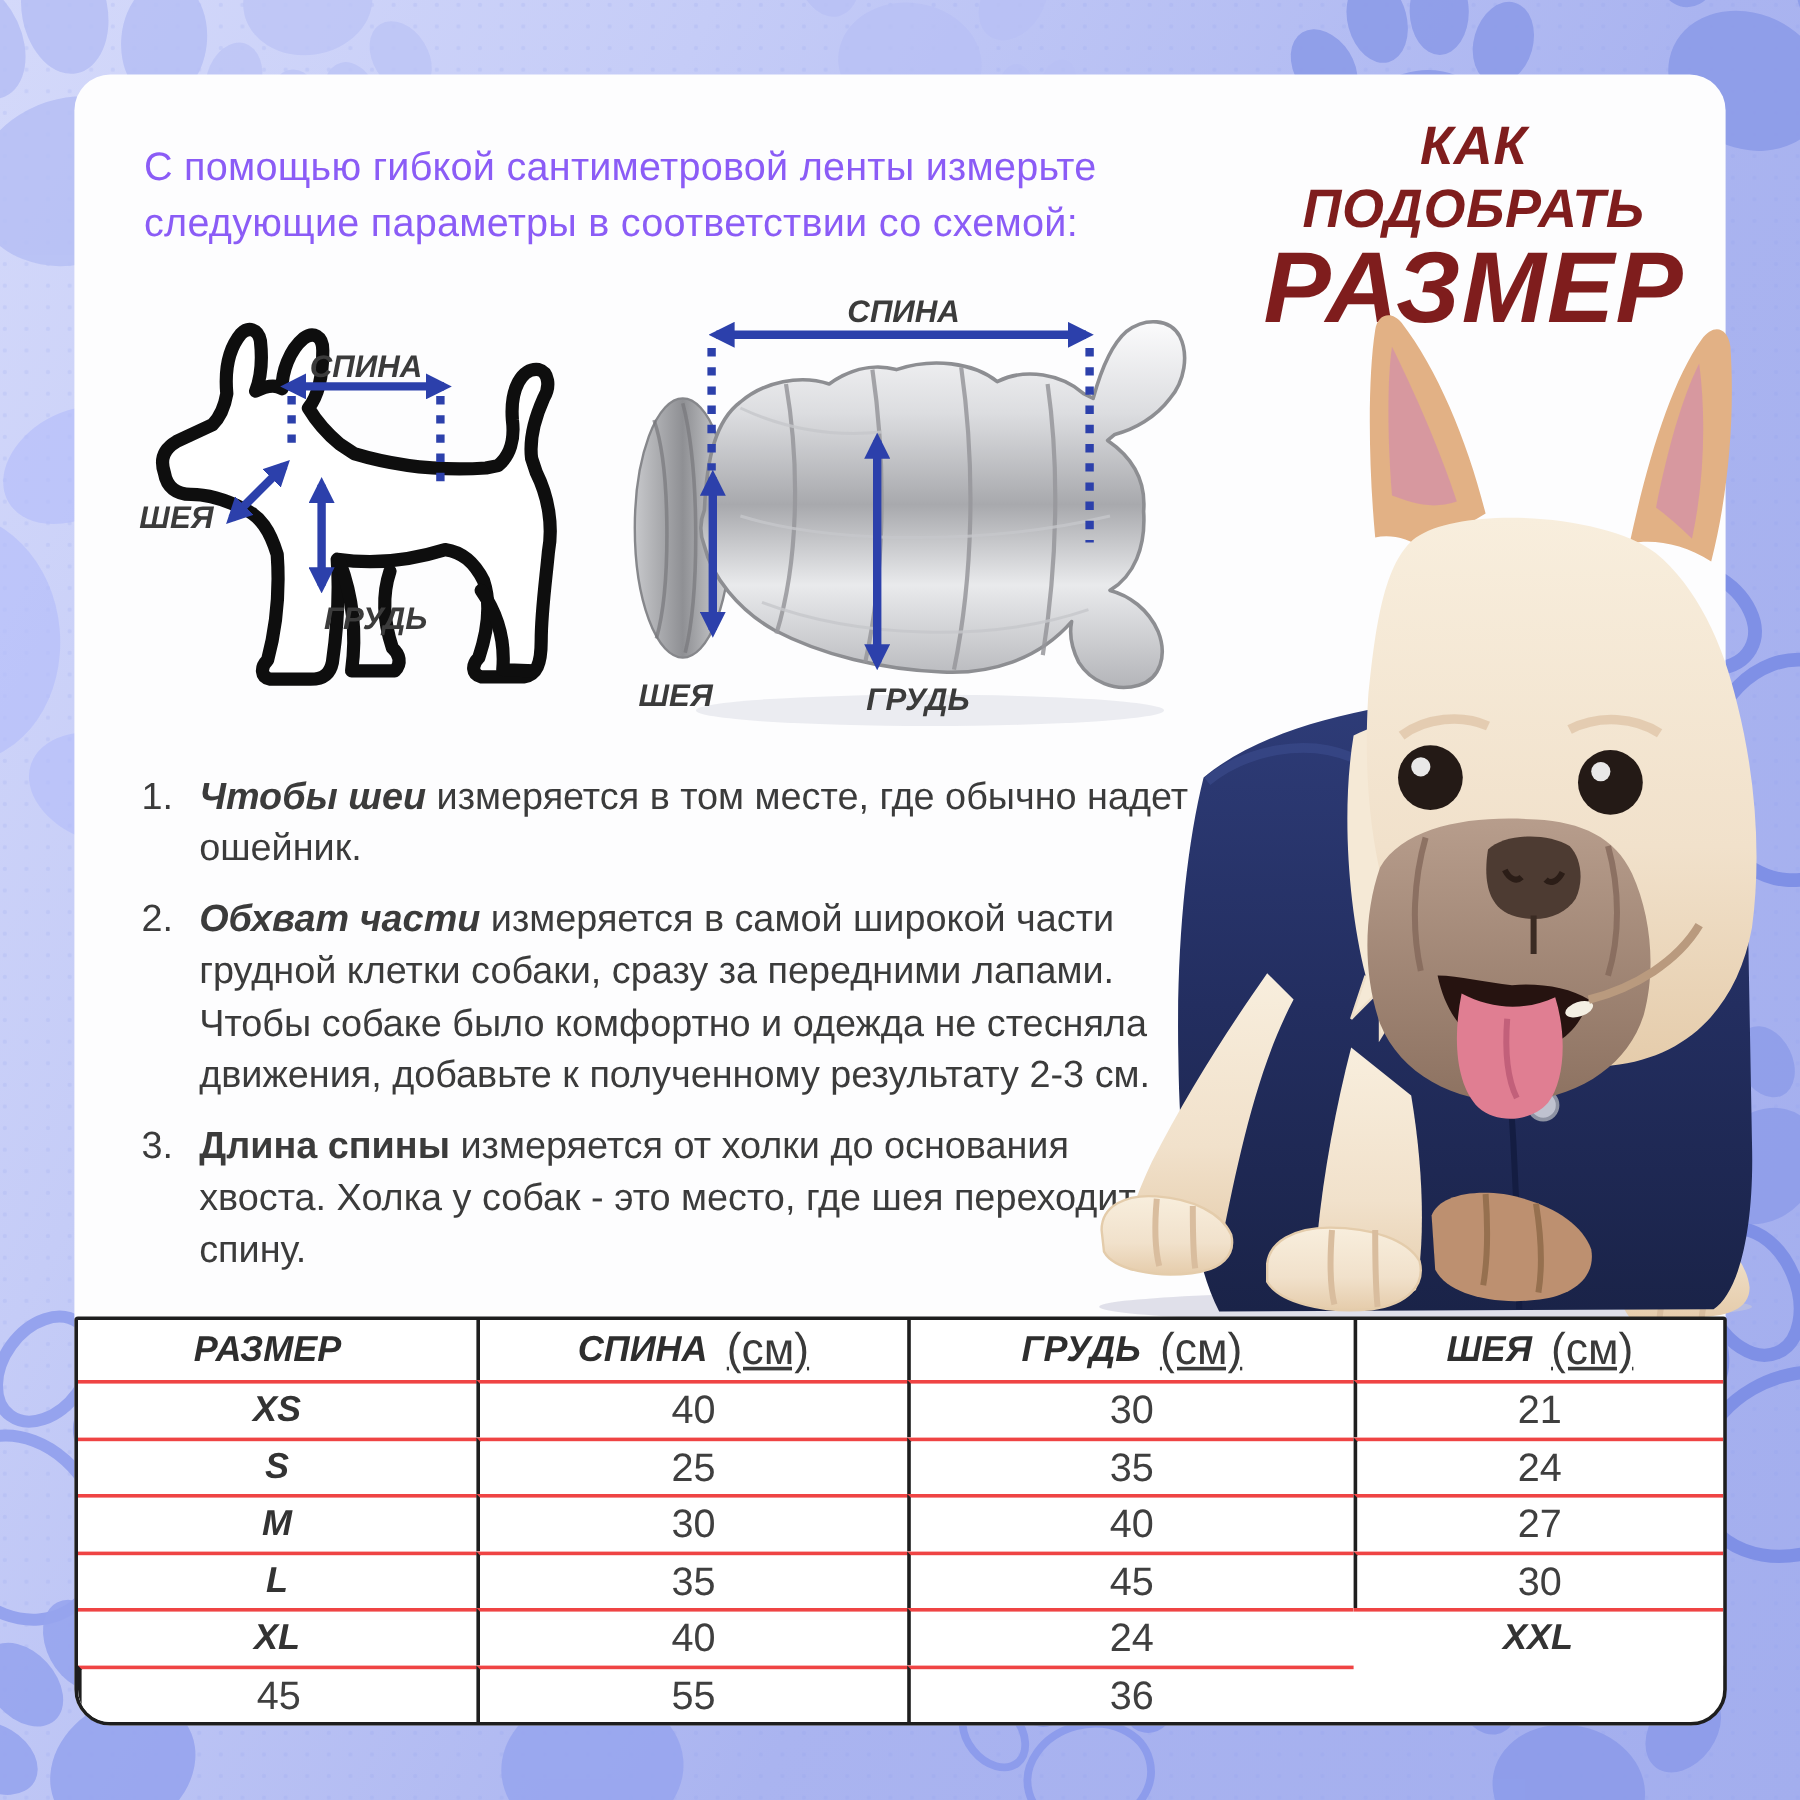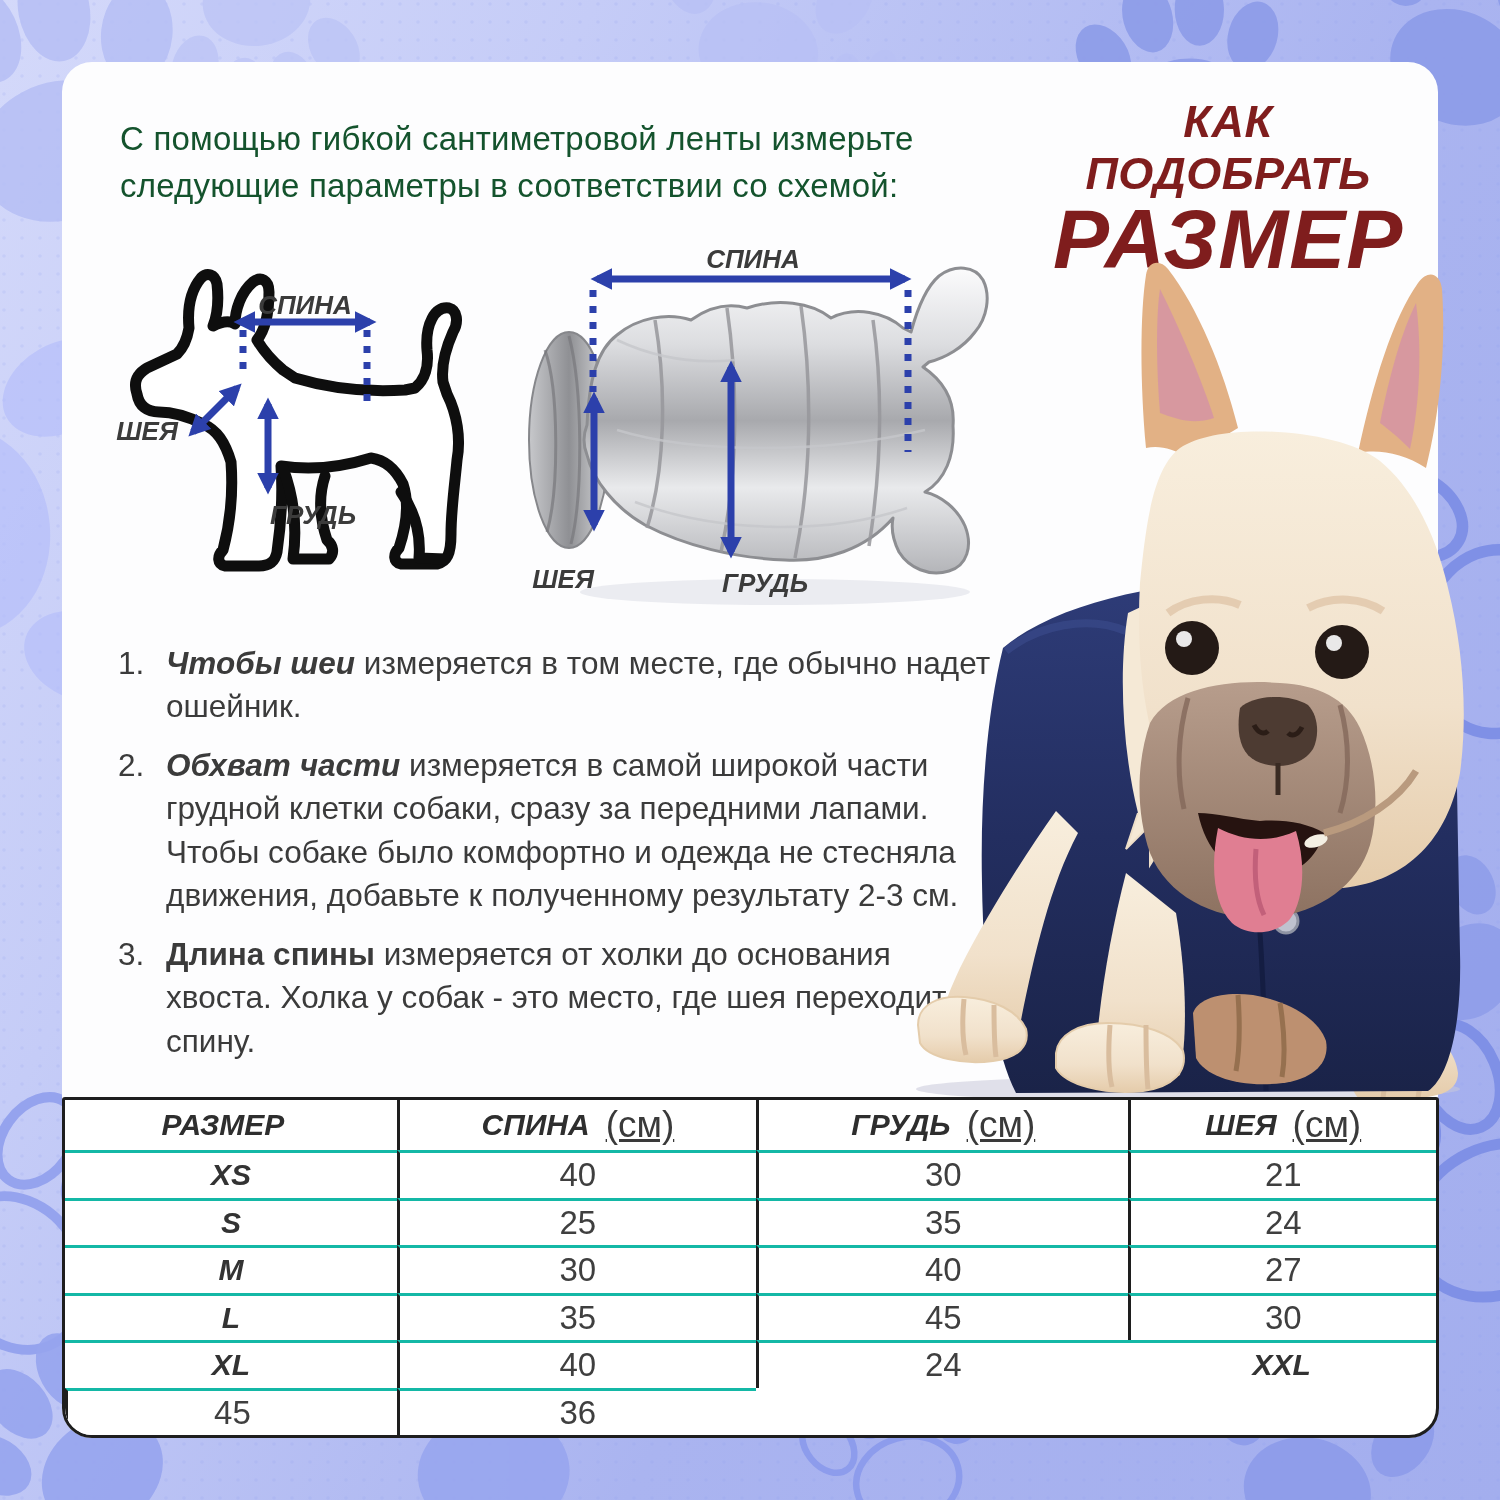--- a/index.html
+++ b/index.html
@@ -6,40 +6,40 @@
   body{width:1500px;height:1500px;position:relative;overflow:hidden;
        font-family:"Liberation Sans",sans-serif;color:#3a3a3a;}
   .abs{position:absolute;}
   
   .bg{left:0;top:0;width:1500px;height:1500px;
       background:linear-gradient(118deg,#d4d9fa 0%,#c5ccf7 26%,#aab4f0 62%,#a3aeee 100%);}
   .bg svg{position:absolute;left:0;top:0;}
   
   .card{left:62px;top:62px;width:1376px;height:1376px;background:#fdfdfe;border-radius:30px;}
   
-  .intro{left:120px;top:116px;width:910px;font-size:33px;line-height:1.42;color:#14532d;letter-spacing:.2px;}
+  .intro{left:120px;top:116px;width:910px;font-size:33px;line-height:1.42;color:#8b5cf6;letter-spacing:.2px;}
   
   .title{left:1053px;top:96px;width:350px;text-align:center;color:#7f1d1d;font-style:italic;}
   .title .t1{font-size:45px;font-weight:800;letter-spacing:.5px;}
   .title .t2{font-size:84px;font-weight:900;line-height:.95;letter-spacing:1px;}
   
   .diagram text{font-family:"Liberation Sans",sans-serif;font-weight:800;font-style:italic;
                 fill:#3b3b3b;font-size:26px;}
   
   .instructions{left:118px;top:642px;width:880px;font-size:31.5px;line-height:1.38;color:#3b3b3b;}
   .item{display:flex;margin-bottom:15px;}
   .item .num{width:48px;flex:0 0 48px;}
   .item .lead-i{font-weight:bold;font-style:italic;}
   .item .lead-b{font-weight:bold;}
   
   .size-table{left:62px;top:1097px;width:1377px;height:341px;background:#fff;
       border:3px solid #1e1e1e;border-radius:3px 3px 30px 30px;overflow:hidden;
       display:grid;grid-template-columns:24.2% 26.2% 27.1% 22.5%;grid-template-rows:50px repeat(6,1fr);
       box-sizing:border-box;z-index:5;}
-  .tc{border-left:3px solid #1e1e1e;border-top:3px solid #14b8a6;
+  .tc{border-left:3px solid #1e1e1e;border-top:3px solid #ef4444;
       display:flex;align-items:center;justify-content:center;background:#fff;}
   .tc.c0{border-left:none;}
   .tc.r0{border-top:none;}
   .th{font-weight:800;font-style:italic;font-size:30px;color:#2e2e2e;}
   .th .unit{font-weight:400;font-style:normal;font-size:37px;margin-left:16px;color:#3a3a3a;text-decoration:underline;}
   .tsize{font-weight:800;font-style:italic;font-size:30px;color:#333;}
   .tval{font-size:33px;color:#3f3f3f;}
   .bulldog{z-index:2;}
 </style>
 </head>
@@ -303,14 +303,15 @@
   <div class="tc tval">35</div>
   <div class="tc tval">45</div>
   <div class="tc tval">30</div>
 
   <div class="tc c0 tsize">XL</div>
   <div class="tc tval">40</div>
   <div class="tc tval">24</div>
 
   <div class="tc c0 tsize">XXL</div>
   <div class="tc tval">45</div>
+  <div class="tc tval">55</div>
   <div class="tc tval">36</div>
 </div>
 
 </body></html>

